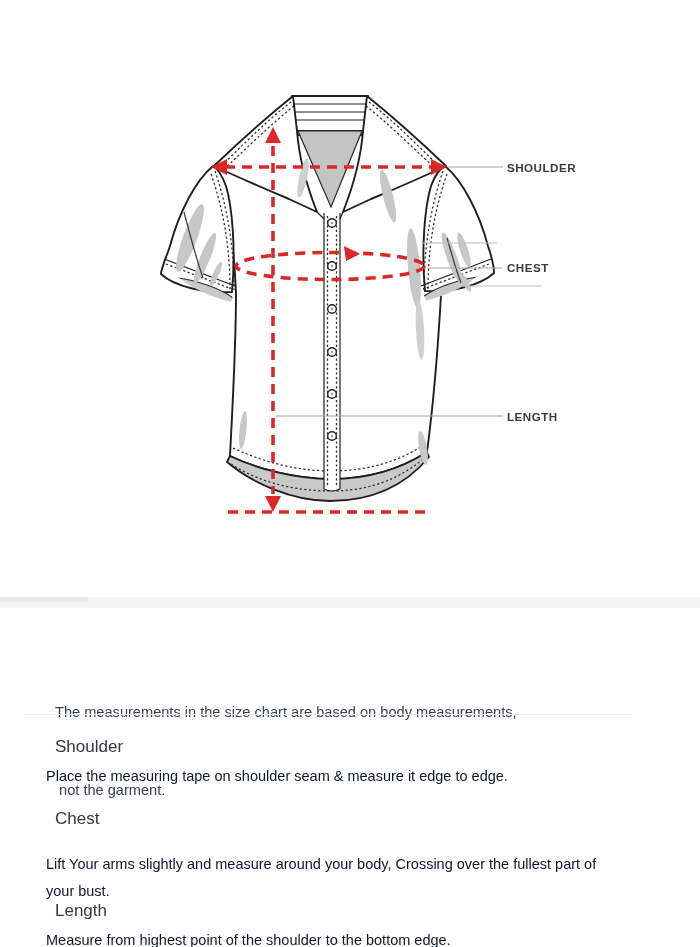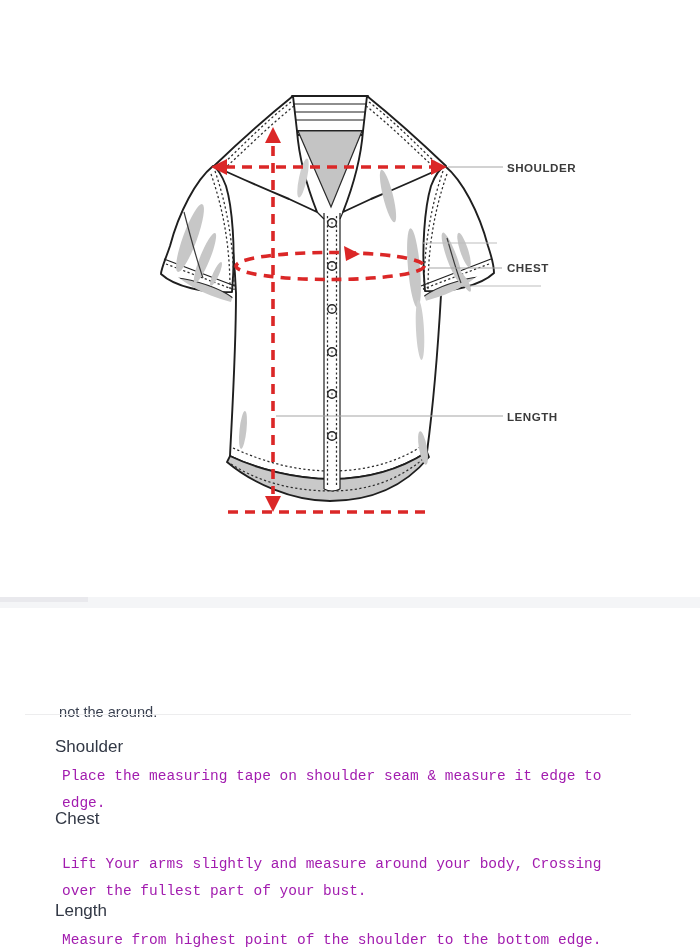--- a/index.html
+++ b/index.html
@@ -21,22 +21,22 @@
   svg .leader-faint { fill:none; stroke:#bdbdbd; stroke-width:1.1; }
   svg .cal { font-family:"Liberation Sans", sans-serif; font-size:11.6px; font-weight:700;
              letter-spacing:.5px; fill:#3b3b3b; }
   .divider-bar { position:absolute; top:597px; left:0; width:700px; height:11px; background:#f4f5f7; }
   .divider-accent { position:absolute; top:0; left:0; width:88px; height:5px; background:#e9e9ed; }
   .note { position:absolute; top:647px; left:55px; width:560px; font-size:14.6px;
           line-height:26px; color:#3a4150; white-space:pre-wrap; }
   .thin-divider { position:absolute; top:714px; left:25px; width:606px; height:0;
                   border-top:1px solid #ededee; }
   .sec-title { position:absolute; left:55px; font-size:17px; font-weight:500; color:#323845; }
-  .sec-desc  { position:absolute; left:62px; width:578px; font-size:14.5px;
-               line-height:26.5px; color:#a21caf;font-family:Liberation Mono, monospace; }
+  .sec-desc  { position:absolute; left:46px; width:578px; font-size:14.5px;
+               line-height:26.5px; color:#0f172a; }
   .t-shoulder { top:737px; } .d-shoulder { top:763px; }
   .t-chest    { top:809px; } .d-chest    { top:834px;margin-top:17px; }
   .t-length   { top:901px; } .d-length   { top:927px; }
 </style>
 </head>
 <body>
 
 <div class="page">
 
   <div class="diagram-wrap">
@@ -151,21 +151,22 @@
         <text class="cal" x="507" y="420.5">LENGTH</text>
       </g>
     </svg>
   </div>
 
   <div class="divider-bar">
     <div class="divider-accent"></div>
   </div>
 
   <div class="note">
-    <div> not the around.</div>
+    <div>The measurements in the size chart are based on body measurements,</div>
+    <div> not the garment.</div>
   </div>
 
   <div class="thin-divider"></div>
 
   <div class="sec-title t-shoulder">Shoulder</div>
   <div class="sec-desc d-shoulder">Place the measuring tape on shoulder seam &amp; measure it edge to edge.</div>
 
   <div class="sec-title t-chest">Chest</div>
   <div class="sec-desc d-chest">Lift Your arms slightly and measure around your body, Crossing over the fullest part of your bust.</div>
 

